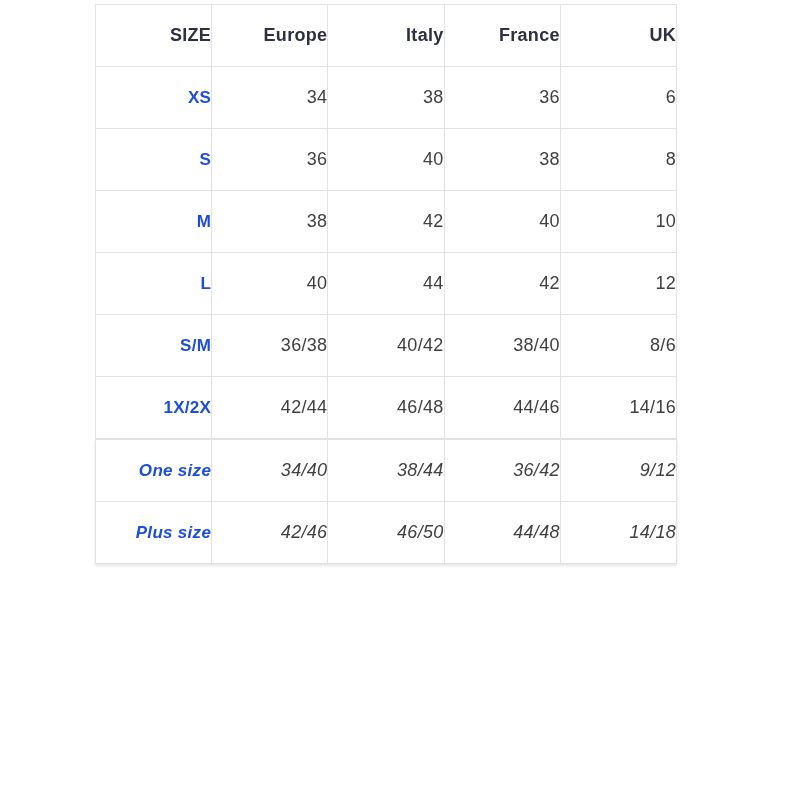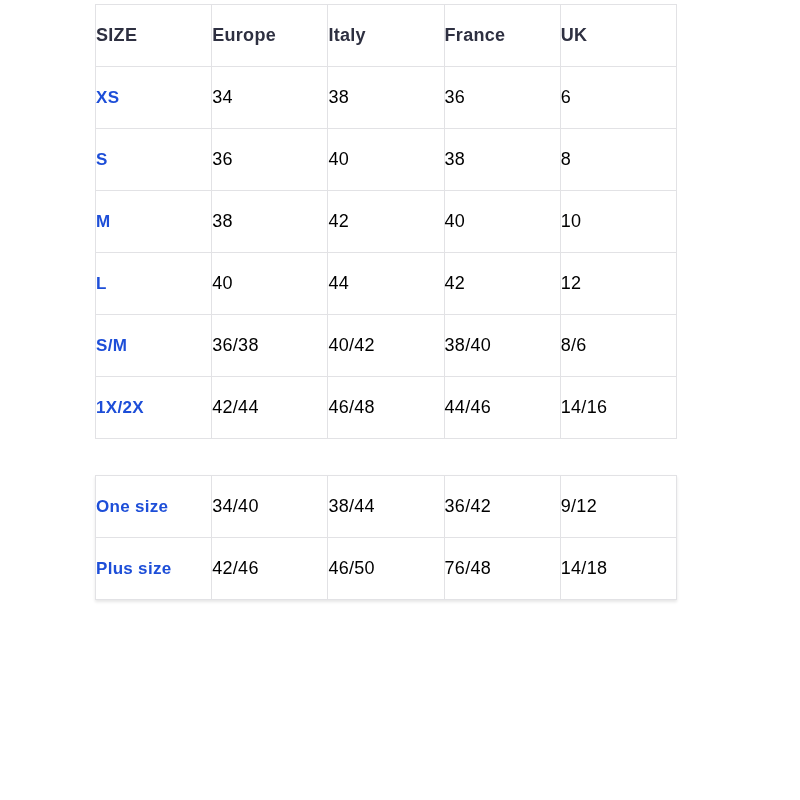--- a/index.html
+++ b/index.html
@@ -19,46 +19,46 @@
   table {
     border-collapse: collapse;
     table-layout: fixed;
     width: 582px;
     background: #ffffff;
   }
   col { width: 116px; }
   th, td {
     border: 1px solid #e2e2e5;
     height: 61px;
-    text-align: left;
+    text-align: right;
     vertical-align: middle;
     padding: 0;
     white-space: nowrap;
   }
   th {
     font-size: 18px;
     font-weight: 700;
     color: #2e3041;
     letter-spacing: 0.3px;
   }
   td.label {
     font-size: 17px;
     font-weight: 700;
     color: #1d4ed8;
     letter-spacing: 0.3px;
   }
   td.value {
     font-size: 18px;
     font-weight: 400;
-    color: #000000;
+    color: #404040;
     letter-spacing: 0.3px;
   }
   .special-table {
-    margin-top: 36px;
     box-shadow: 0 2px 3px rgba(0,0,0,0.10);
+    font-style: italic;
   }
 </style>
 </head>
 <body>
 
 <div class="page">
 
   <table class="main-table">
     <colgroup>
         <col>
@@ -135,19 +135,19 @@
         <td class="label">One size</td>
         <td class="value">34/40</td>
         <td class="value">38/44</td>
         <td class="value">36/42</td>
         <td class="value">9/12</td>
       </tr>
       <tr>
         <td class="label">Plus size</td>
         <td class="value">42/46</td>
         <td class="value">46/50</td>
-        <td class="value">76/48</td>
+        <td class="value">44/48</td>
         <td class="value">14/18</td>
       </tr>
     </tbody>
   </table>
 
 </div>
 
 </body></html>

